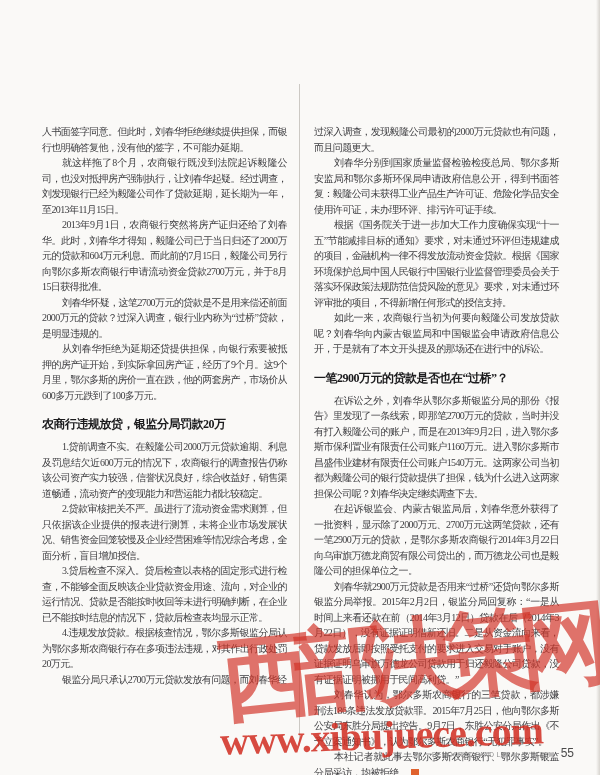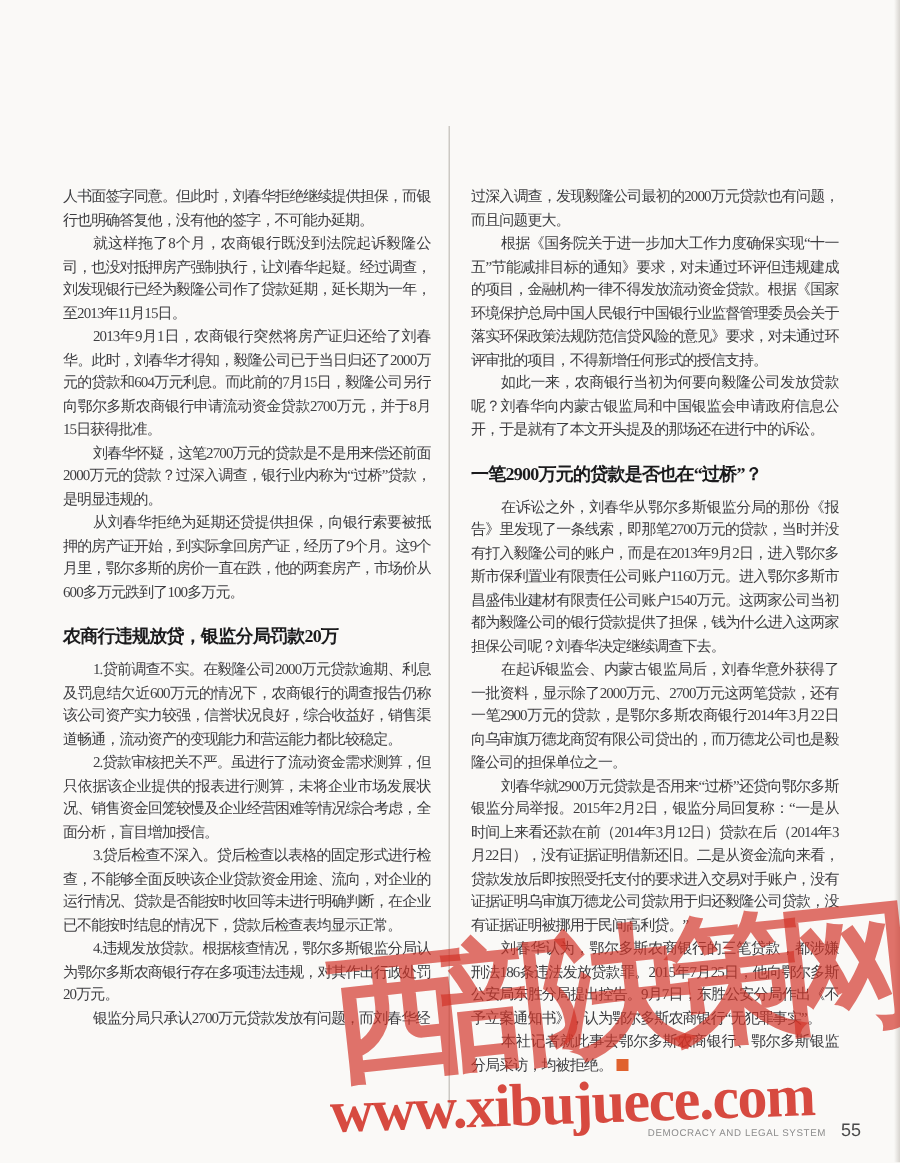--- a/index.html
+++ b/index.html
@@ -42,20 +42,21 @@
         <p class="para indent">从刘春华拒绝为延期还贷提供担保，向银行索要被抵押的房产证开始，到实际拿回房产证，经历了9个月。这9个月里，鄂尔多斯的房价一直在跌，他的两套房产，市场价从600多万元跌到了100多万元。</p>
         <h3 class="sec-heading">农商行违规放贷，银监分局罚款20万</h3>
         <p class="para indent">1.贷前调查不实。在毅隆公司2000万元贷款逾期、利息及罚息结欠近600万元的情况下，农商银行的调查报告仍称该公司资产实力较强，信誉状况良好，综合收益好，销售渠道畅通，流动资产的变现能力和营运能力都比较稳定。</p>
         <p class="para indent">2.贷款审核把关不严。虽进行了流动资金需求测算，但只依据该企业提供的报表进行测算，未将企业市场发展状况、销售资金回笼较慢及企业经营困难等情况综合考虑，全面分析，盲目增加授信。</p>
         <p class="para indent">3.贷后检查不深入。贷后检查以表格的固定形式进行检查，不能够全面反映该企业贷款资金用途、流向，对企业的运行情况、贷款是否能按时收回等未进行明确判断，在企业已不能按时结息的情况下，贷款后检查表均显示正常。</p>
         <p class="para indent">4.违规发放贷款。根据核查情况，鄂尔多斯银监分局认为鄂尔多斯农商银行存在多项违法违规，对其作出行政处罚20万元。</p>
         <p class="para indent">银监分局只承认2700万元贷款发放有问题，而刘春华经</p>
       </div>
     <div class="col">
         <p class="para">过深入调查，发现毅隆公司最初的2000万元贷款也有问题，而且问题更大。</p>
+        <p class="para indent">刘春华分别到国家质量监督检验检疫总局、鄂尔多斯安监局和鄂尔多斯环保局申请政府信息公开，得到书面答复：毅隆公司未获得工业产品生产许可证、危险化学品安全使用许可证，未办理环评、排污许可证手续。</p>
         <p class="para indent">根据《国务院关于进一步加大工作力度确保实现“十一五”节能减排目标的通知》要求，对未通过环评但违规建成的项目，金融机构一律不得发放流动资金贷款。根据《国家环境保护总局中国人民银行中国银行业监督管理委员会关于落实环保政策法规防范信贷风险的意见》要求，对未通过环评审批的项目，不得新增任何形式的授信支持。</p>
         <p class="para indent">如此一来，农商银行当初为何要向毅隆公司发放贷款呢？刘春华向内蒙古银监局和中国银监会申请政府信息公开，于是就有了本文开头提及的那场还在进行中的诉讼。</p>
         <h3 class="sec-heading">一笔2900万元的贷款是否也在“过桥”？</h3>
         <p class="para indent">在诉讼之外，刘春华从鄂尔多斯银监分局的那份《报告》里发现了一条线索，即那笔2700万元的贷款，当时并没有打入毅隆公司的账户，而是在2013年9月2日，进入鄂尔多斯市保利置业有限责任公司账户1160万元。进入鄂尔多斯市昌盛伟业建材有限责任公司账户1540万元。这两家公司当初都为毅隆公司的银行贷款提供了担保，钱为什么进入这两家担保公司呢？刘春华决定继续调查下去。</p>
         <p class="para indent">在起诉银监会、内蒙古银监局后，刘春华意外获得了一批资料，显示除了2000万元、2700万元这两笔贷款，还有一笔2900万元的贷款，是鄂尔多斯农商银行2014年3月22日向乌审旗万德龙商贸有限公司贷出的，而万德龙公司也是毅隆公司的担保单位之一。</p>
         <p class="para indent">刘春华就2900万元贷款是否用来“过桥”还贷向鄂尔多斯银监分局举报。2015年2月2日，银监分局回复称：“一是从时间上来看还款在前（2014年3月12日）贷款在后（2014年3月22日），没有证据证明借新还旧。二是从资金流向来看，贷款发放后即按照受托支付的要求进入交易对手账户，没有证据证明乌审旗万德龙公司贷款用于归还毅隆公司贷款，没有证据证明被挪用于民间高利贷。”</p>
         <p class="para indent">刘春华认为，鄂尔多斯农商银行的三笔贷款，都涉嫌刑法186条违法发放贷款罪。2015年7月25日，他向鄂尔多斯公安局东胜分局提出控告。9月7日，东胜公安分局作出《不予立案通知书》，认为鄂尔多斯农商银行“无犯罪事实”。</p>
         <p class="para indent">本社记者就此事去鄂尔多斯农商银行、鄂尔多斯银监分局采访，均被拒绝。<span class="end-mark"></span></p>
       </div>
   </div>

